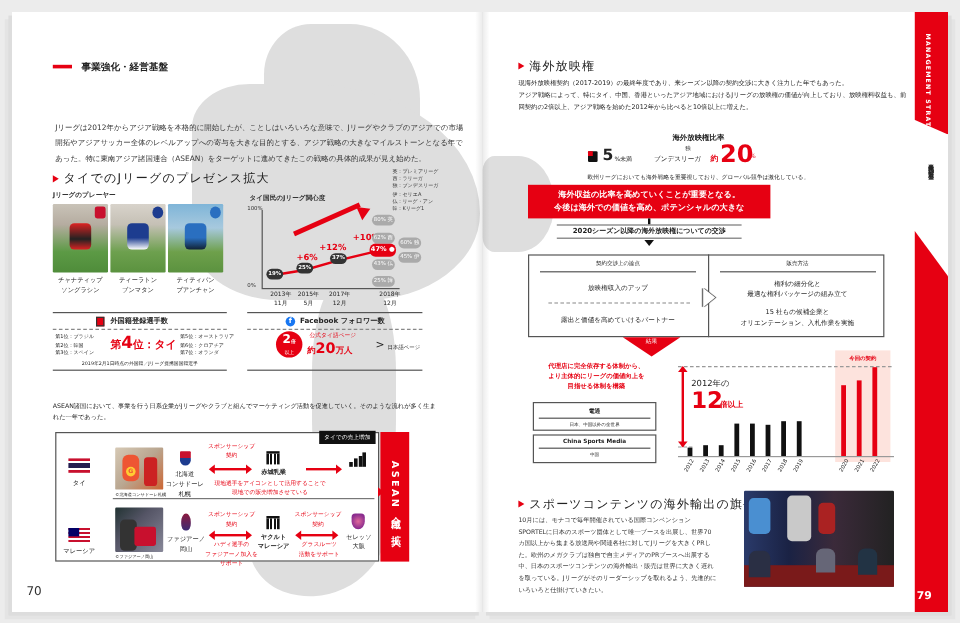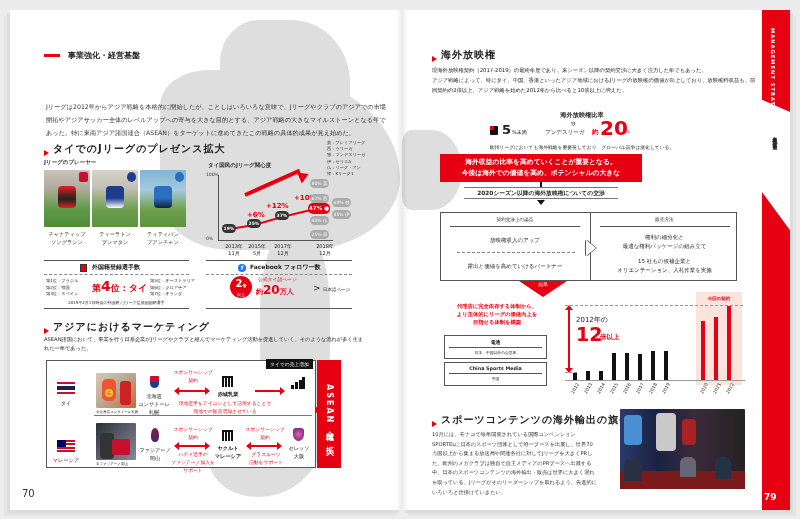--- a/index.html
+++ b/index.html
@@ -7,21 +7,21 @@
 .spread{position:absolute;left:10px;top:10px;width:780px;height:500px}
 .page{position:absolute;top:0;height:500px;background:#fff;overflow:hidden}
 .pl{left:0;width:392px;box-shadow:-3px 3px 0 #ddd,-6px 6px 0 #e4e4e4}
 .pr{left:392px;width:388px;box-shadow:3px 3px 0 #ddd,6px 6px 0 #e4e4e4}
 .gutter{position:absolute;left:386px;top:0;width:12px;height:500px;background:linear-gradient(90deg,rgba(0,0,0,0) 0,rgba(0,0,0,.08) 50%,rgba(0,0,0,0) 100%);pointer-events:none}
 .map{position:absolute;background:#dedede;border-radius:40% 55% 45% 50%}
 .sec-tag{position:absolute;left:36px;top:38px;font-size:8px;font-weight:bold;display:flex;align-items:center;gap:8px}
 .sec-tag i{display:block;width:16px;height:3px;background:#e60012}
 .title{position:absolute;left:38px;top:58px;font-size:20px;font-weight:bold;letter-spacing:2px}
 .lead{position:absolute;left:36px;top:90px;width:345px;font-size:6.2px;line-height:13px;color:#333}
-.h2{position:absolute;font-size:10px;font-weight:bold;display:flex;align-items:flex-end;gap:4px;letter-spacing:1px}
+.h2{position:absolute;font-size:10px;font-weight:normal;display:flex;align-items:center;gap:4px;letter-spacing:1px}
 .h2::before{content:"";display:block;width:0;height:0;border-left:5px solid #e60012;border-top:3px solid transparent;border-bottom:3px solid transparent}
 .small{font-size:5.5px;color:#333}
 .photo{position:absolute;border-radius:1px}
 .pname{position:absolute;font-size:5.2px;text-align:center;width:44px;line-height:8px}
 .hr{position:absolute;height:1px;background:#555}
 .dash{position:absolute;border-top:1px dashed #888;height:0}
 .pill{position:absolute;height:9px;border-radius:5px;background:#333;color:#fff;font-size:4.5px;font-weight:bold;text-align:center;line-height:9px}
 .gpill{position:absolute;height:9px;border-radius:5px;background:#aaa;color:#fff;font-size:4.5px;text-align:center;line-height:9px}
 .pct{position:absolute;color:#e60012;font-size:7px;font-weight:bold}
 .xt{position:absolute;font-size:5px;text-align:center;line-height:7px;width:30px}
@@ -154,23 +154,20 @@
     <div style="position:absolute;left:220px;top:266px;width:22px;height:22px;border-radius:50%;background:#e60012;color:#fff;text-align:center">
       <div style="font-size:10px;font-weight:bold;line-height:12px;margin-top:2px"><span>2</span><span style="font-size:4px">倍</span></div>
       <div style="font-size:4px;line-height:5px">以上</div>
     </div>
     <div style="position:absolute;left:248px;top:266px;font-size:4.8px;color:#e60012">公式タイ語ページ</div>
     <div style="position:absolute;left:246px;top:273px;color:#e60012;font-weight:bold;font-size:7px;white-space:nowrap"><span>約</span><span style="font-size:12px">20</span><span>万人</span></div>
     <div style="position:absolute;left:303px;top:273px;font-size:9px">&gt;</div>
     <div style="position:absolute;left:313px;top:277px;font-size:4.5px">日本語ページ</div>
     <div class="hr" style="left:196px;top:298px;width:146px"></div>
 
-    <div class="h2" style="left:34px;top:310px">
-        <span>アジアにおけるマーケティング</span>
-      </div>
     <div style="position:absolute;left:34px;top:325px;width:320px;font-size:5.2px;line-height:9px">ASEAN諸国において、事業を行う日系企業がJリーグやクラブと組んでマーケティング活動を促進していく。そのような流れが多く生まれた一年であった。</div>
 
     <div class="box" style="left:36px;top:350px;width:270px;height:108px;border-color:#555"></div>
     <div style="position:absolute;left:256px;top:349px;background:#111;color:#fff;font-size:4.8px;padding:2px 4px">タイでの売上増加</div>
     <div style="position:absolute;left:307px;top:350px;width:24px;height:108px;background:#e60012;color:#fff;font-size:8px;font-weight:bold;writing-mode:vertical-rl;text-align:center;letter-spacing:2px;line-height:24px">ASEAN全域に拡大</div>
     <div class="arrow-r" style="left:306px;top:399px;width:0px"></div>
 
     <div style="position:absolute;left:47px;top:372px;width:18px;height:12px;background:linear-gradient(180deg,#c8102e 0,#c8102e 17%,#fff 17%,#fff 33%,#241d4f 33%,#241d4f 67%,#fff 67%,#fff 83%,#c8102e 83%)"></div>
     <div class="btext" style="left:36px;top:389px;width:40px">タイ</div>
     <div class="photo" style="left:86px;top:363px;width:40px;height:35px;background:linear-gradient(135deg,#d6c9b5,#b9a690 50%,#c63 100%)">

